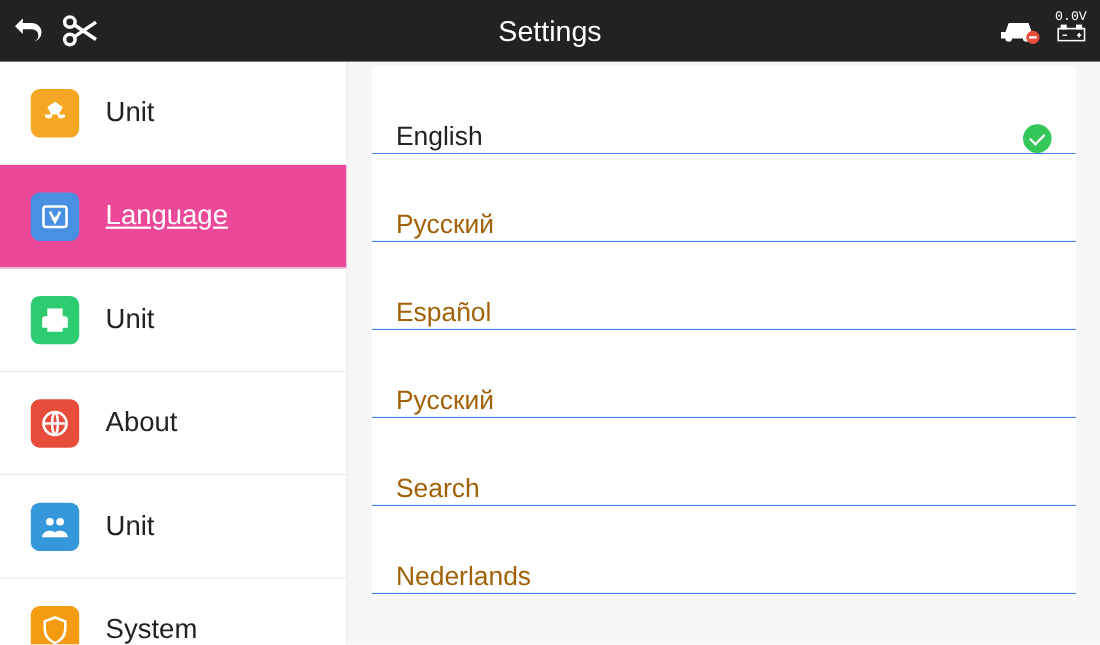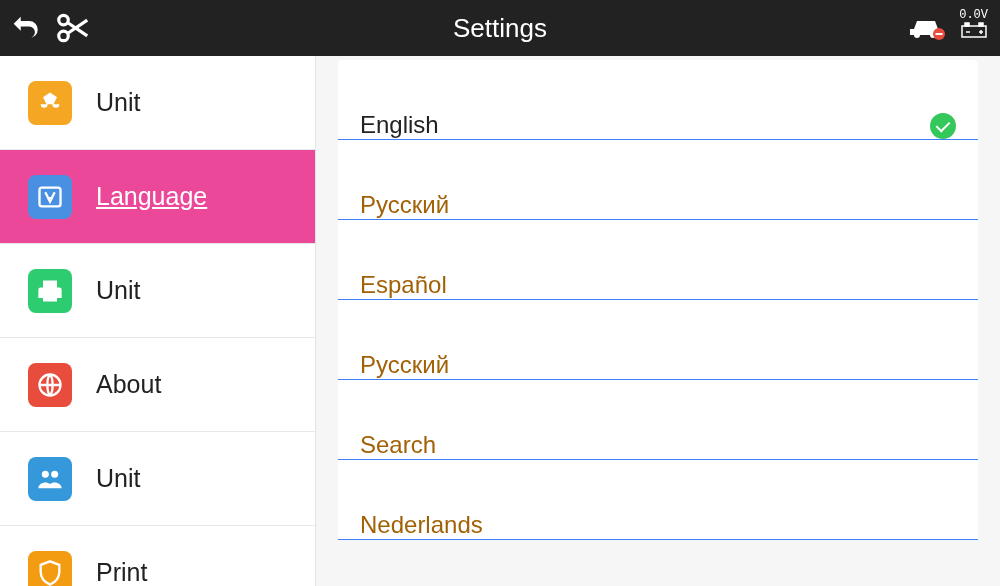--- a/index.html
+++ b/index.html
@@ -121,21 +121,21 @@
       </span>
       <span class="sidebar-label">Unit</span>
     </div>
 
     <div class="sidebar-item">
       <span class="icon-wrap" style="background:#f39c12">
         <svg width="28" height="28" viewBox="0 0 24 24" fill="none" stroke="#fff" stroke-width="2">
             <path d="M12 2l8 3v6c0 5-3.5 9-8 11-4.5-2-8-6-8-11V5l8-3z"></path>
           </svg>
       </span>
-      <span class="sidebar-label">Print</span>
+      <span class="sidebar-label">System</span>
     </div>
 
   </div>
 
   <div class="main">
     <div class="lang-list">
 
       <div class="lang-item selected">
         <span class="lang-label">English</span>
         <span class="checkmark"></span>

